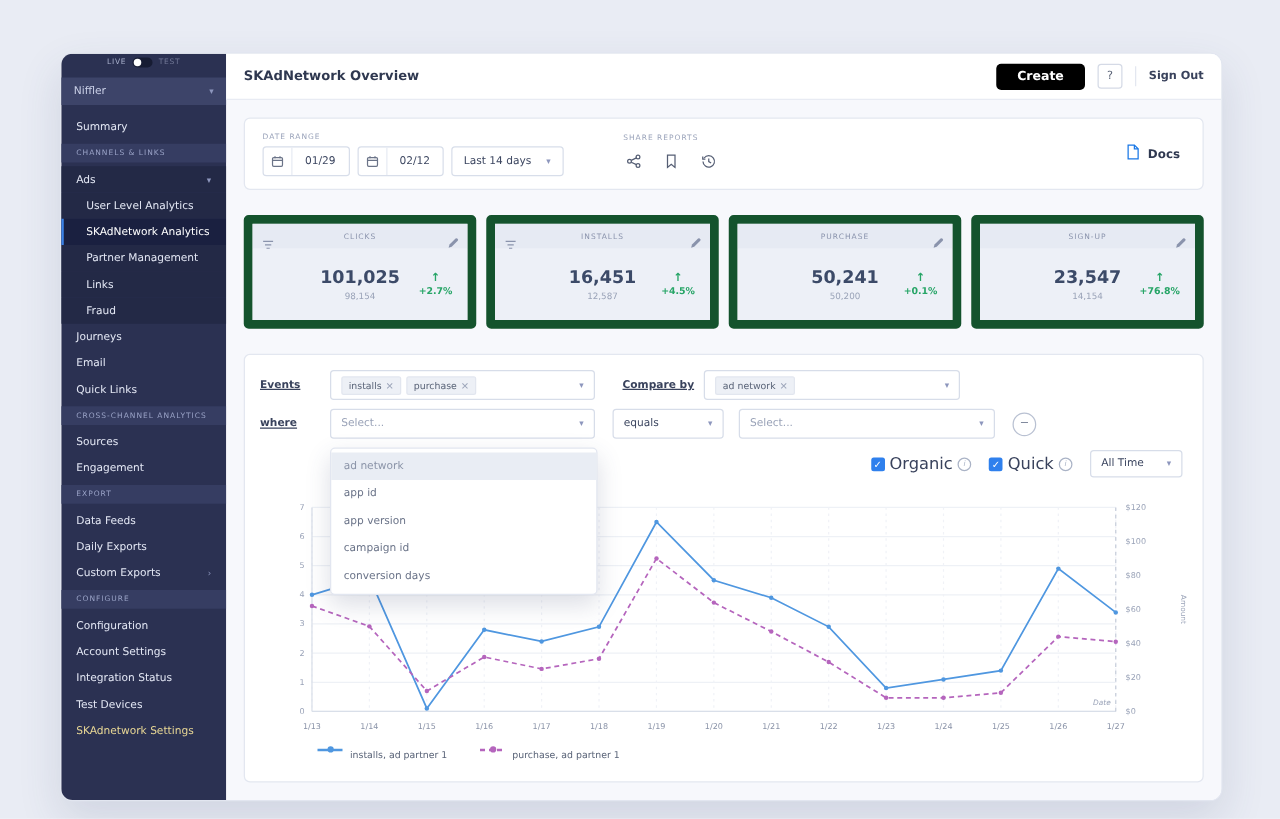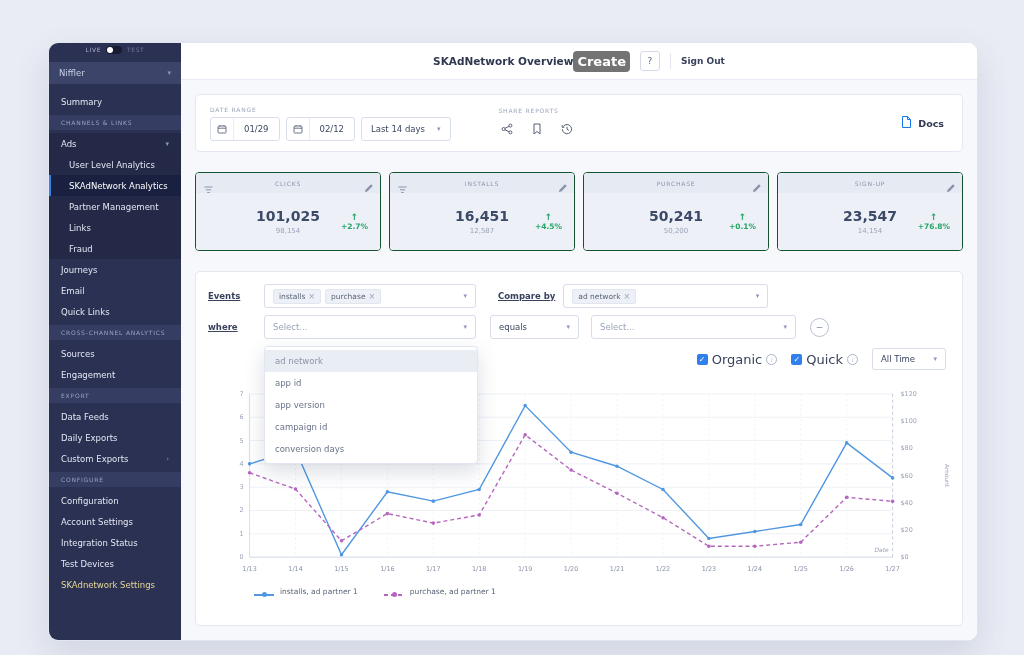--- a/index.html
+++ b/index.html
@@ -19,24 +19,24 @@
   .ni{height:21px;display:flex;align-items:center;justify-content:space-between;padding:0 12px;font-size:8.5px;color:#e3e7f4;}
   .ns{height:15px;display:flex;align-items:center;padding:0 12px;font-size:6px;letter-spacing:.8px;color:#99a2c6;background:#363d62;margin:3px 0;}
   .ni.group{background:#232946;}
   .ni.nsub{background:#232946;padding-left:20px;}
   .ni.active{background:#1a2040;border-left:2px solid #3b82e8;padding-left:18px;color:#fff;}
   .ni.gold{color:#e8d795;}
   .caret{color:#8d96bd;font-size:7px;}
 
   
   .main{flex:1;min-width:0;display:flex;flex-direction:column;background:#f7f8fc;}
-  .topbar{height:36px;background:#fff;border-bottom:1px solid #e8ebf3;display:flex;align-items:center;justify-content:center;padding:0 14px;flex-shrink:0;}
+  .topbar{height:36px;background:#fff;border-bottom:1px solid #e8ebf3;display:flex;align-items:center;justify-content:space-between;padding:0 14px;flex-shrink:0;}
   .title{font-size:10.5px;font-weight:bold;color:#2f3850;}
   .tb-right{display:flex;align-items:center;gap:10px;}
-  .create{background:#737373;color:#fff;border:none;border-radius:4px;height:21px;padding:0 4px;font-size:13px;font-weight:bold;font-family:inherit;}
+  .create{background:#000000;color:#fff;border:none;border-radius:4px;height:21px;padding:0 17px;font-size:10px;font-weight:bold;font-family:inherit;}
   .help{width:18px;height:18px;border:1px solid #d5dae6;border-radius:3px;display:flex;align-items:center;justify-content:center;font-size:9px;color:#5b6478;}
   .vdiv{width:1px;height:16px;background:#e3e7f0;}
   .signout{font-size:9px;font-weight:bold;color:#39425c;}
 
   .content{flex:1;padding:14px 14px 0;display:flex;flex-direction:column;min-height:0;}
   .panel{background:#fff;border:1px solid #e3e7f0;border-radius:5px;}
 
   
   .pa{height:56px;flex-shrink:0;display:flex;align-items:center;padding:0 14px;margin-bottom:20px;position:relative;}
   .lbl{font-size:6px;letter-spacing:.8px;color:#9aa3ba;margin-bottom:4px;}
@@ -45,21 +45,21 @@
   .cal{width:22px;height:100%;display:flex;align-items:center;justify-content:center;border-right:1px solid #e8ecf3;}
   .dval{padding:0 10px;font-size:8.5px;color:#3c4660;}
   .preset{display:flex;align-items:center;gap:12px;border:1px solid #d8deea;border-radius:3px;height:22px;padding:0 9px;font-size:8.5px;color:#3c4660;background:#fff;}
   .pa-share{margin-left:48px;}
   .icons-row{display:flex;gap:14px;align-items:center;height:22px;}
   .icon-btn{width:16px;height:16px;display:flex;align-items:center;justify-content:center;}
   .docs{position:absolute;right:18px;top:50%;transform:translateY(-50%);display:flex;gap:6px;align-items:center;font-size:9.5px;font-weight:bold;color:#2f3850;}
 
   
   .cards{display:flex;gap:8px;margin-bottom:20px;flex-shrink:0;}
-  .mcard{flex:1;border:1px solid #14532d;border-radius:4px;overflow:hidden;}
+  .mcard{flex:1;border:7px solid #14532d;border-radius:4px;overflow:hidden;}
   .mhead{height:20px;background:#e6eaf3;display:flex;align-items:center;justify-content:center;position:relative;}
   .mlabel{font-size:6px;letter-spacing:.8px;color:#8a93ac;}
   .funnel{position:absolute;left:8px;top:6px;}
   .pencil{position:absolute;right:7px;top:5px;}
   .mbody{height:57px;background:#edf0f7;position:relative;display:flex;flex-direction:column;align-items:center;justify-content:center;}
   .mval{font-size:14px;font-weight:bold;color:#3c4a68;}
   .msub{font-size:7px;color:#9aa3b8;margin-top:3px;}
   .mdelta{position:absolute;right:12px;top:50%;transform:translateY(-50%);display:flex;flex-direction:column;align-items:center;color:#27a567;font-size:7.5px;font-weight:bold;line-height:1.2;}
   .arr{font-size:9px;}
 
@@ -88,21 +88,21 @@
   .cb{display:flex;align-items:center;gap:4px;}
   .box{width:11px;height:11px;background:#2f80ed;border-radius:2px;color:#fff;font-size:8px;display:flex;align-items:center;justify-content:center;}
   .cl{font-size:13px;color:#39425c;}
   .info{width:9px;height:9px;border:1px solid #aab3c6;border-radius:50%;font-size:6px;font-style:italic;color:#aab3c6;display:flex;align-items:center;justify-content:center;}
   .combo.small{width:74px;height:22px;}
 
   .chart{margin-top:16px;}
   .chart svg{display:block;width:100%;}
   svg text{font-family:"DejaVu Sans","Liberation Sans",sans-serif;}
   .legend{display:flex;gap:26px;align-items:center;margin:8px 0 0 46px;}
-  .li{display:flex;align-items:flex-end;gap:6px;font-size:7.5px;color:#5a6478;}
+  .li{display:flex;align-items:flex-start;gap:6px;font-size:7.5px;color:#5a6478;}
   .ls{width:20px;height:2px;position:relative;background:var(--c,#4f97e0);}
   .ls.dash{background:repeating-linear-gradient(90deg,var(--c,#b565bd) 0 4px,transparent 4px 7px);}
   .ls::after{content:"";position:absolute;left:8px;top:-1.5px;width:5px;height:5px;border-radius:50%;background:var(--c,#4f97e0);}
 </style>
 </head>
 <body>
 
 <div class="card">
 
   <div class="sidebar">

